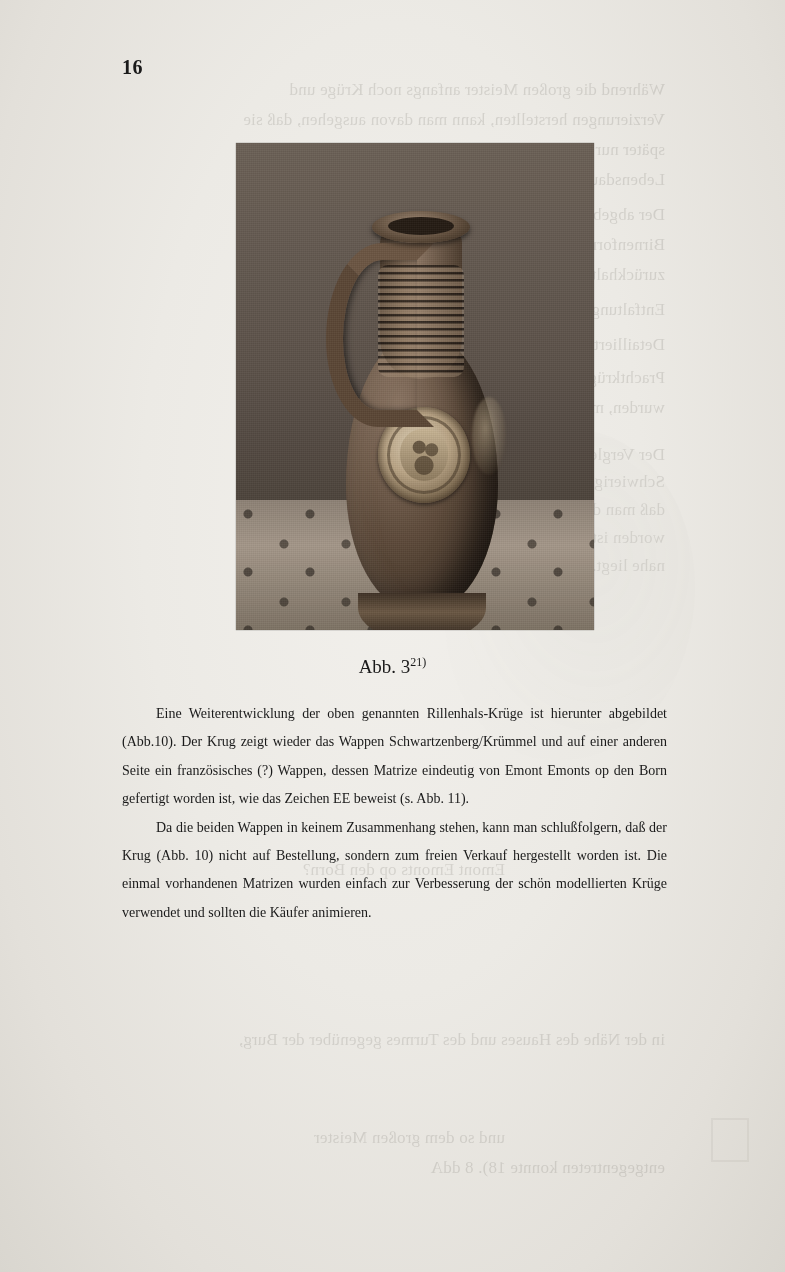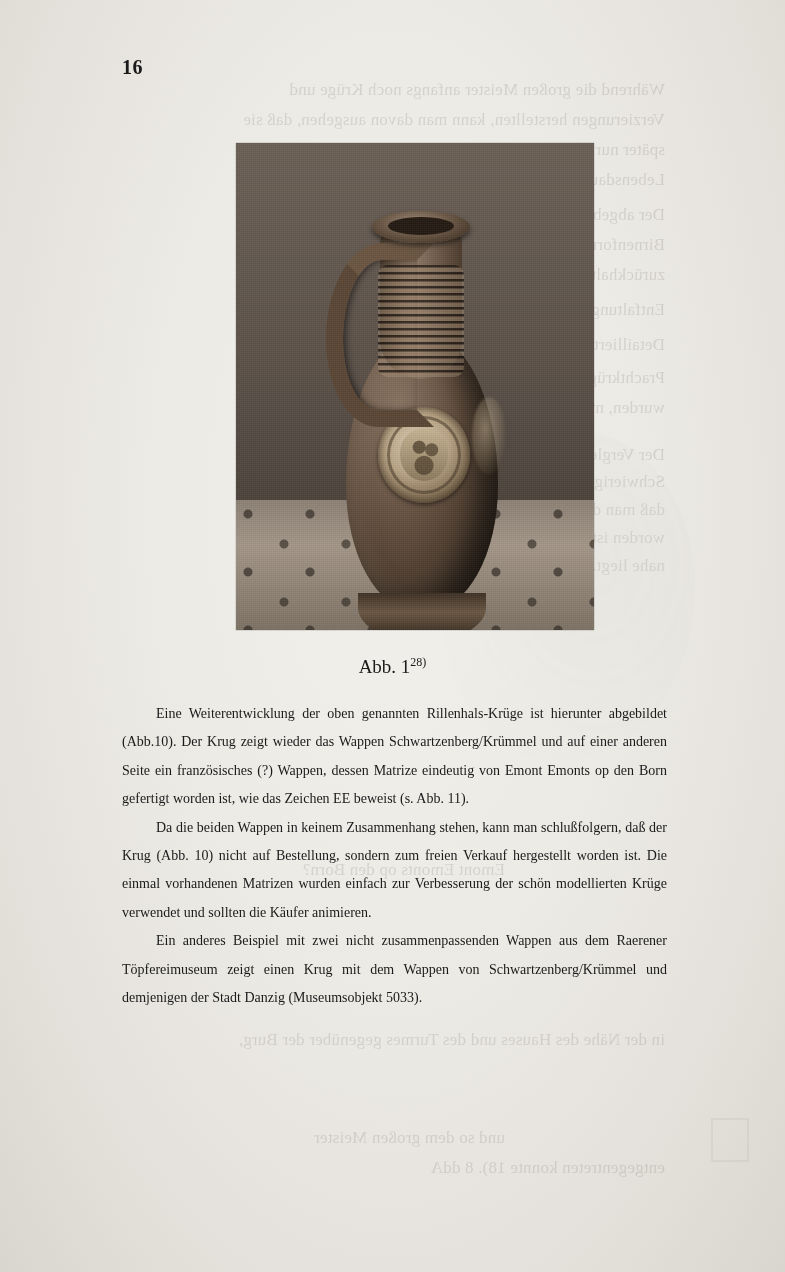--- a/index.html
+++ b/index.html
@@ -335,23 +335,22 @@
           <div class="handle"></div>
           <div class="jug-rim"></div>
           <div class="jug-mouth"></div>
         </div>
 
         <div class="grain"></div>
       </div>
     </div>
 
     <div class="fig-caption">
-      <span>Abb. 1</span><sup>28)</sup>
+      <span>Abb. 3</span><sup>21)</sup>
     </div>
 
     <div class="body-text">
       <p>Eine Weiterentwicklung der oben genannten Rillenhals-Krüge ist hierunter abgebildet (Abb.10). Der Krug zeigt wieder das Wappen Schwartzenberg/Krümmel und auf einer anderen Seite ein französisches (?) Wappen, dessen Matrize eindeutig von Emont Emonts op den Born gefertigt worden ist, wie das Zeichen EE beweist (s. Abb. 11).</p>
       <p>Da die beiden Wappen in keinem Zusammenhang stehen, kann man schlußfolgern, daß der Krug (Abb. 10) nicht auf Bestellung, sondern zum freien Verkauf hergestellt worden ist. Die einmal vorhandenen Matrizen wurden einfach zur Verbesserung der schön modellierten Krüge verwendet und sollten die Käufer animieren.</p>
-      <p>Ein anderes Beispiel mit zwei nicht zusammenpassenden Wappen aus dem Raerener Töpfereimuseum zeigt einen Krug mit dem Wappen von Schwartzenberg/Krümmel und demjenigen der Stadt Danzig (Museumsobjekt 5033).</p>
     </div>
 
   </div>
 </div>
 
 </body></html>

